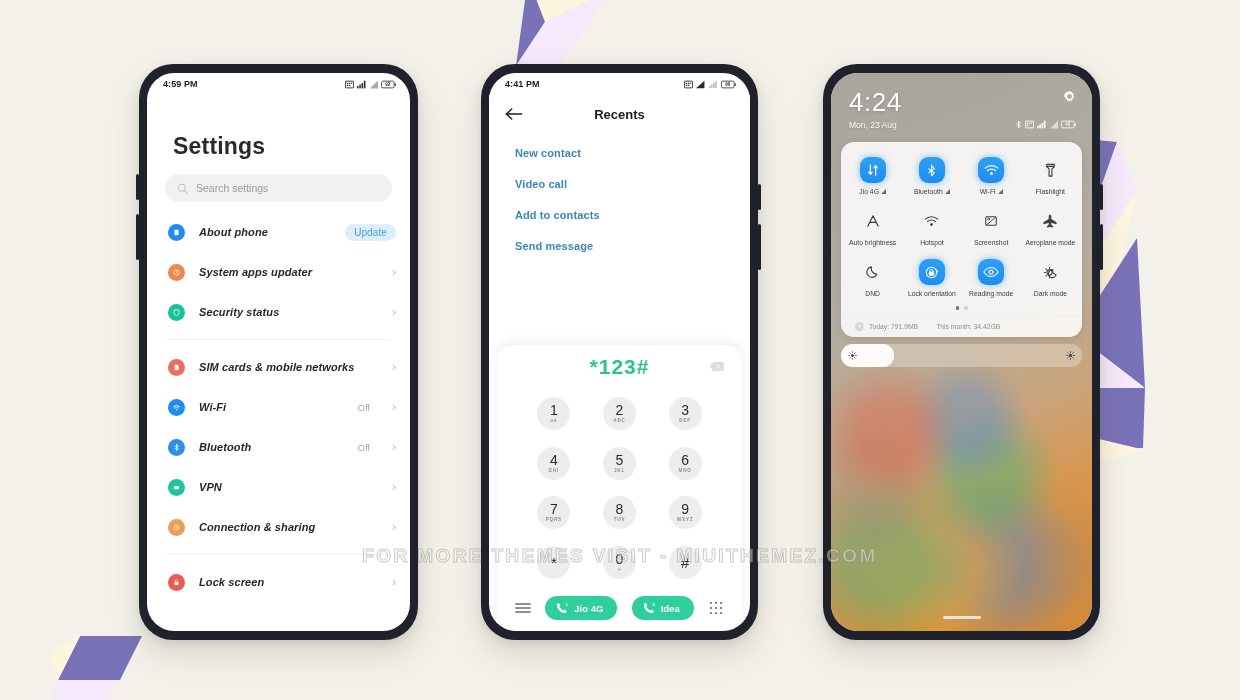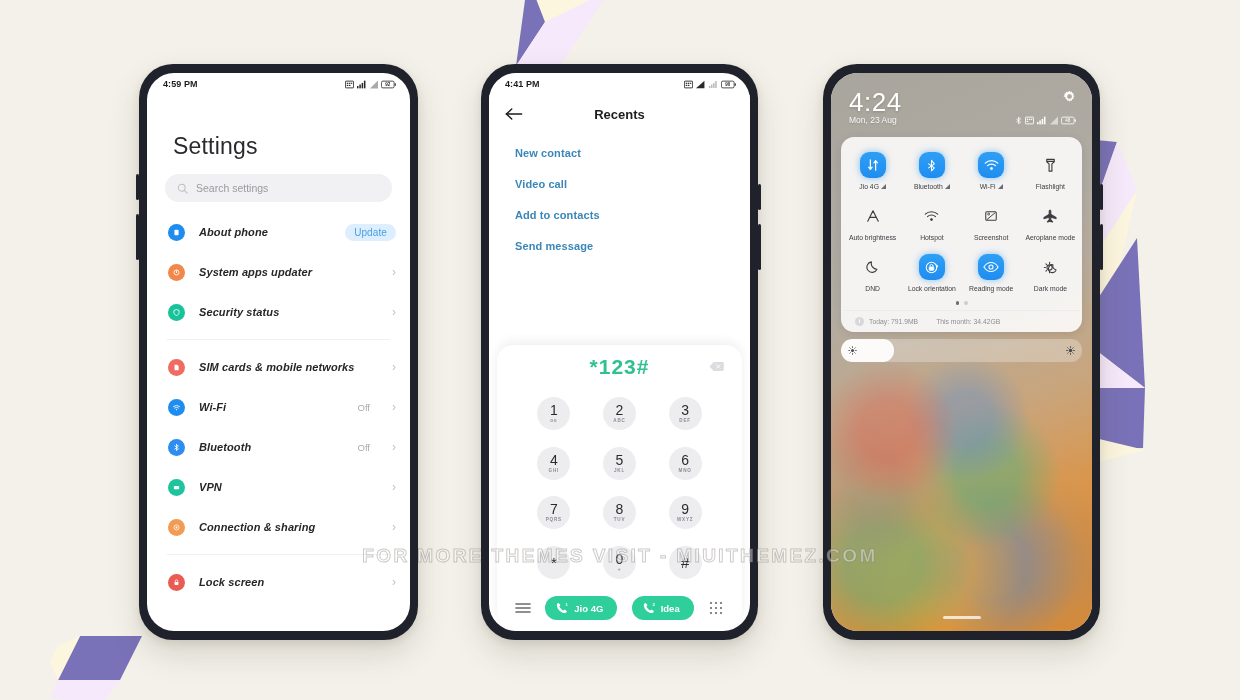--- a/index.html
+++ b/index.html
@@ -43,21 +43,21 @@
   .statusbar {
     height: 22px; display: flex; align-items: center; justify-content: space-between;
     padding: 0 14px 0 16px; font-size: 9px; font-weight: bold; color: #1d1d1f;
     letter-spacing: 0.1px;
   }
   .sb-icons { display: flex; align-items: center; gap: 3px; }
   .sb-ico { display: block; }
 
   
   .settings-title {
-    font-size: 23px; color: #2a2a2e; font-weight: 400;
+    font-size: 23px; color: #2a2a2e; font-weight: 700;
     margin: 38px 0 0 26px; letter-spacing: 0.2px;
   }
   .search-box {
     margin: 14px 18px 0 18px; height: 28px; border-radius: 15px;
     background: #f1f1f3; display: flex; align-items: center; padding: 0 12px; gap: 8px;
   }
   .search-box .sicon { width: 11px; height: 11px; flex: 0 0 auto; opacity: .5; }
   .search-box .stext { font-size: 10.5px; color: #9a9a9f; }
 
   .slist { margin-top: 10px; }
@@ -143,21 +143,21 @@
       radial-gradient(circle at 84% 88%, rgba(130,130,140,.35) 0 6%, transparent 16%),
       linear-gradient(155deg,#9a958c 0%, #a9a49a 34%, #c9a074 62%, #e08a2e 86%, #d8862c 100%);
     filter: blur(0.2px);
   }
   .cc-wall::after{
     content:""; position:absolute; inset:0;
     background: linear-gradient(165deg, rgba(175,172,165,.72) 0%, rgba(185,180,170,.55) 40%, rgba(220,160,90,.30) 75%, rgba(225,150,60,.25) 100%);
   }
   .cc-head { position: relative; padding: 16px 16px 0 18px; color: #fff; }
   .cc-time { font-size: 26px; font-weight: 300; letter-spacing: .5px; line-height: 1; text-shadow: 0 1px 3px rgba(0,0,0,.2); }
-  .cc-datebar { display: flex; align-items: center; justify-content: space-between; }
+  .cc-datebar { display: flex; align-items: flex-start; justify-content: space-between; margin-top: 5px; }
   .cc-date { font-size: 8.5px; opacity: .92; text-shadow: 0 1px 2px rgba(0,0,0,.2);}
   .cc-gear { position: absolute; right: 16px; top: 17px; width: 13px; height: 13px; }
   .cc-sb { display: flex; align-items: center; gap: 3px; }
 
   .cc-panel {
     position: relative; margin: 12px 10px 0 10px; border-radius: 13px;
     background: rgba(250,249,248,.93); padding: 10px 2px 4px 2px;
     box-shadow: 0 2px 10px rgba(0,0,0,.10);
   }
   .cc-grid { display: grid; grid-template-columns: repeat(4,1fr); }

